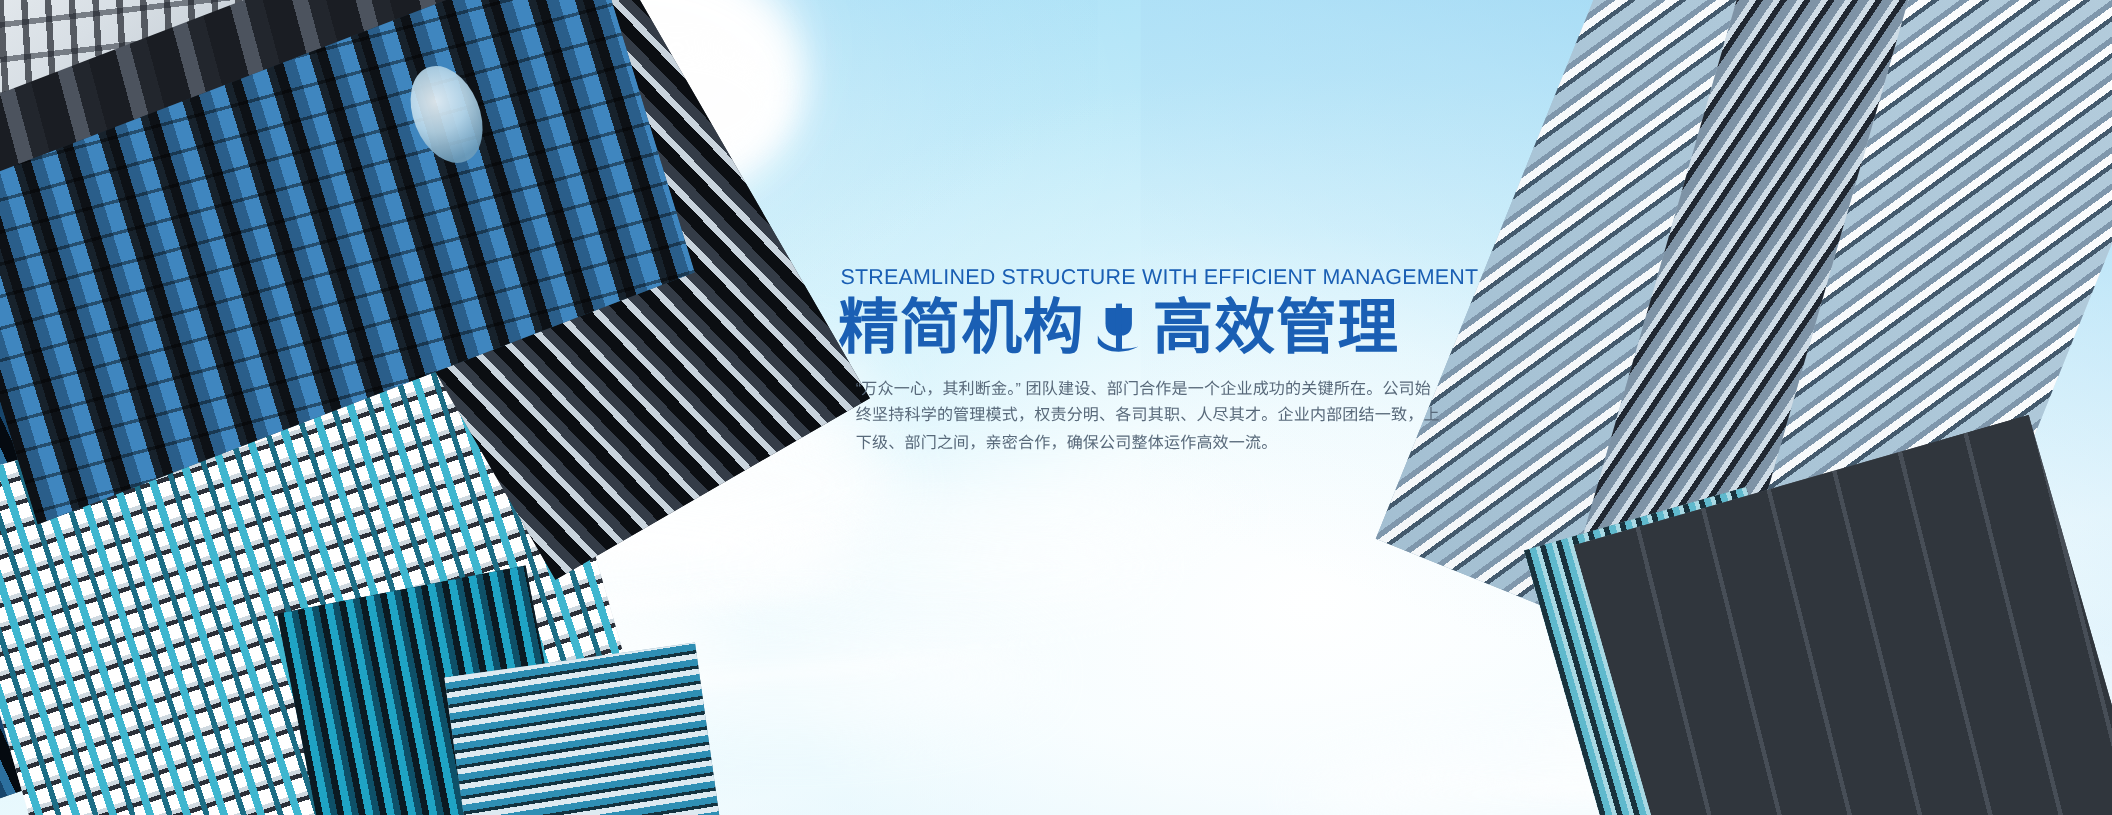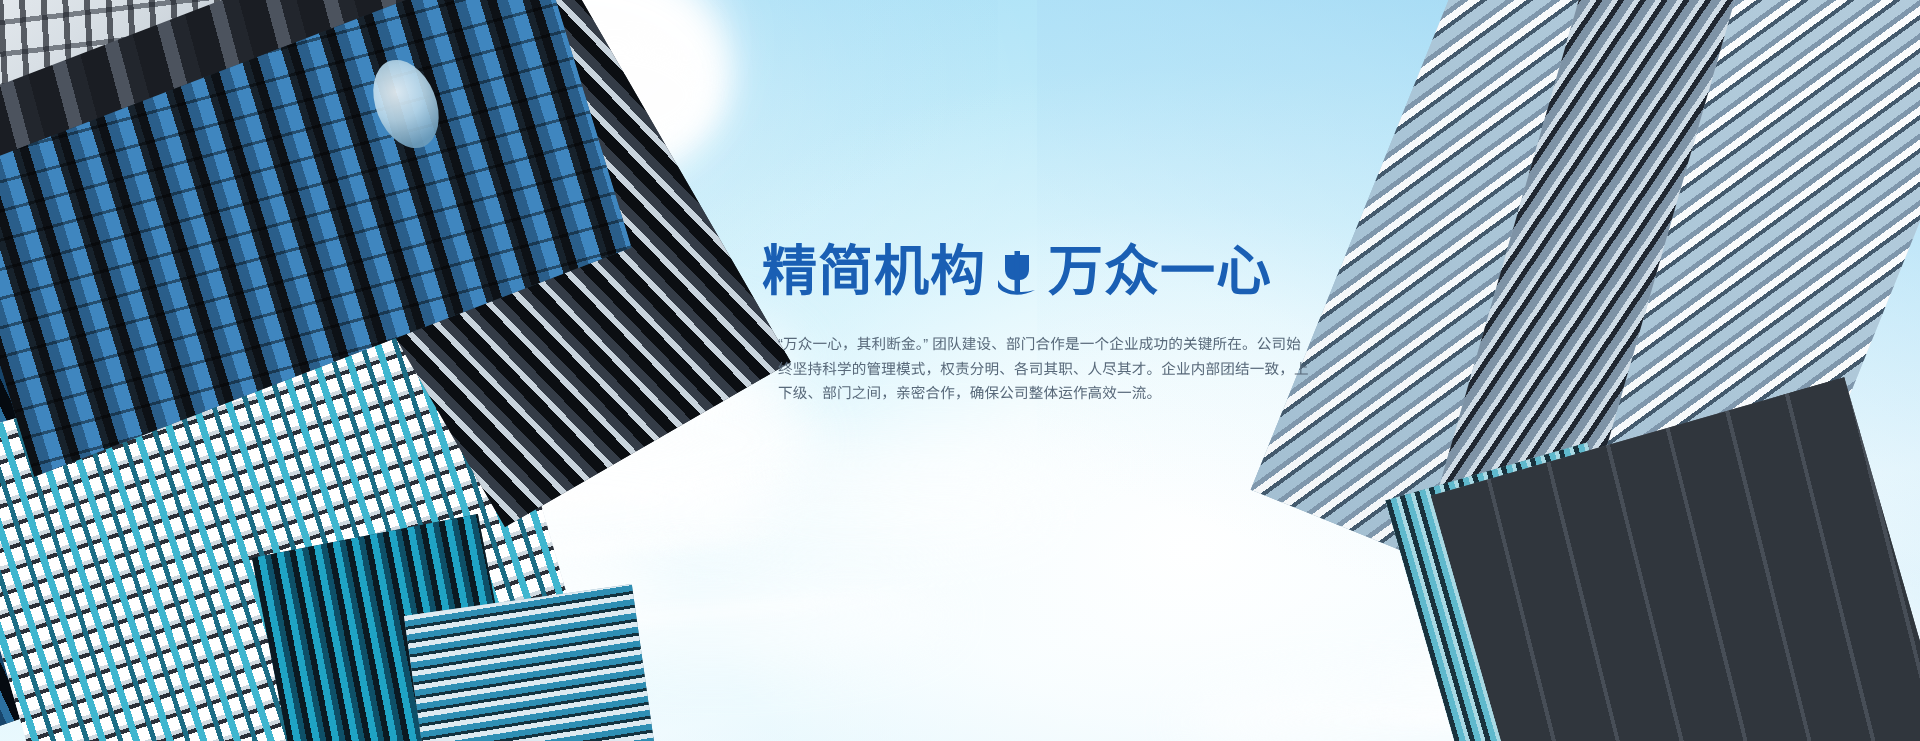--- a/index.html
+++ b/index.html
@@ -353,21 +353,21 @@
   }
   .headline {
     display: flex;
     align-items: center;
     gap: 9px;
     color: #1a5fb4;
     font-size: 55px;
     font-weight: 700;
     line-height: 1.04;
     letter-spacing: 1px;
-    margin: 0 0 32px 0;
+    margin: 0 0 16px 0;
     white-space: nowrap;
   }
   .headline .brand-logo {
     display: inline-block;
     width: 44px;
     height: 50px;
     flex: 0 0 auto;
     position: relative;
     top: 2px;
   }
@@ -435,31 +435,32 @@
   </div>
   <div class="porthole"></div>
 
   <div class="bld tower-right"></div>
   <div class="bld tower-right-edge"></div>
   <div class="bld tower-granite-glass"></div>
   <div class="bld tower-granite"></div>
 
   <div class="content">
 
+    <p class="eyebrow">STREAMLINED STRUCTURE WITH EFFICIENT MANAGEMENT</p>
 
     <h1 class="headline">
       <span>精简机构</span>
       <span class="brand-logo">
         <svg viewBox="0 0 44 50" width="44" height="50" aria-hidden="true">
           <path d="M10 6 L10 20 C10 27 14 31 20 31 L20 6 Z" fill="#1a5fb4"></path>
           <rect x="19.5" y="2" width="5.5" height="42" fill="#1a5fb4"></rect>
           <path d="M34 6 L34 20 C34 27 30 31 24.5 31 L24.5 6 Z" fill="#1a5fb4"></path>
           <path d="M3 31 C8 41 22 46 40 41 C26 49 8 46 3 38 Z" fill="#1a5fb4"></path>
         </svg>
       </span>
-      <span>万众一心</span>
+      <span>高效管理</span>
     </h1>
 
     <p class="paragraph">“万众一心，其利断金。” 团队建设、部门合作是一个企业成功的关键所在。公司始终坚持科学的管理模式，权责分明、各司其职、人尽其才。企业内部团结一致，上下级、部门之间，亲密合作，确保公司整体运作高效一流。</p>
 
   </div>
 
 </div>
 
 </body></html>

